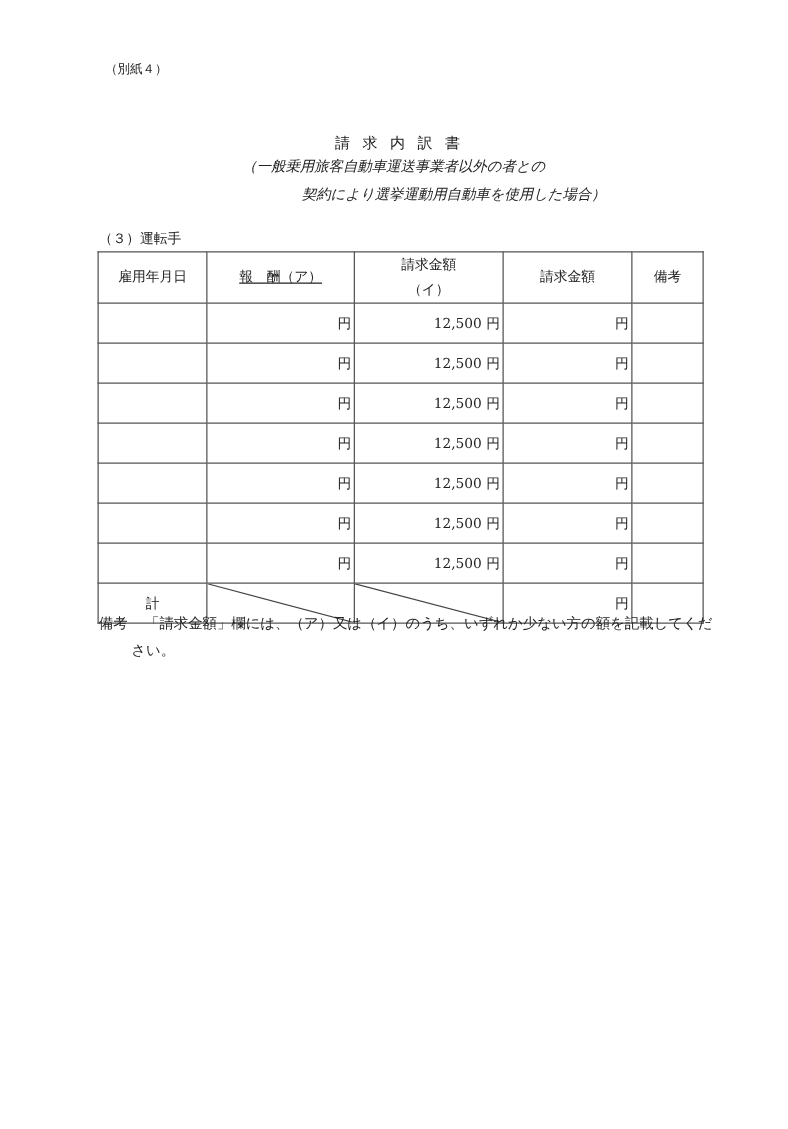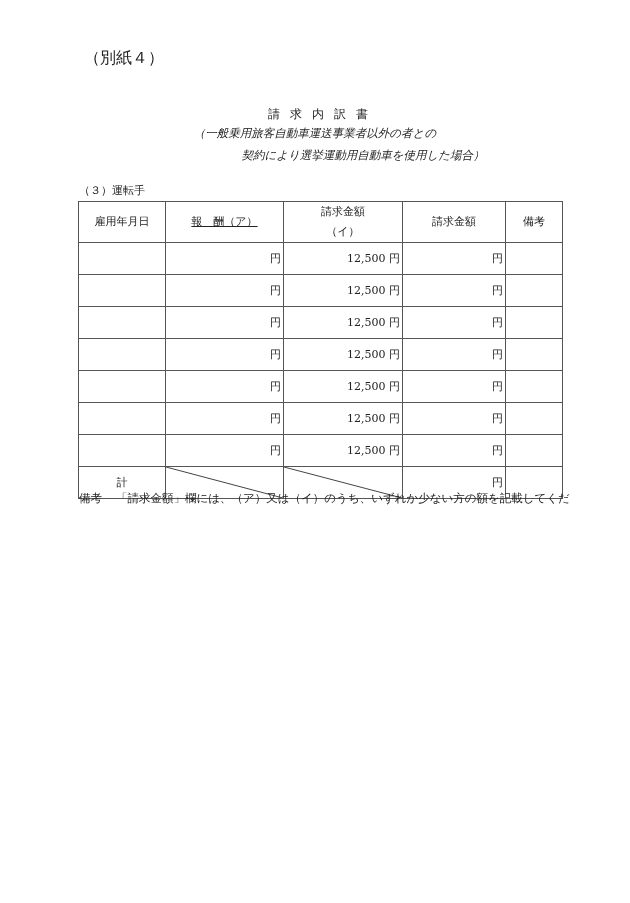--- a/index.html
+++ b/index.html
@@ -1,19 +1,19 @@
 <!DOCTYPE html>
 <html><head>
 <meta charset="utf-8">
 <style>
   html, body { margin: 0; padding: 0; background: #ffffff; }
   body { width: 630px; height: 903px; position: relative; overflow: hidden;
          font-family: "DejaVu Serif", "Liberation Serif", serif; color: #222; }
   .abs { position: absolute; }
-  .annex { left: 84px; top: 48px; font-size: 16px; }
+  .annex { left: 84px; top: 48px; font-size: 10px; }
   .title { left: 0; width: 630px; text-align: center; top: 106px; font-size: 12px; letter-spacing: 10px; padding-left: 16px; box-sizing: border-box; }
   .subtitle { left: 0; width: 630px; text-align: center; font-size: 11.5px; font-style: italic; }
   .sub1 { top: 126px; }
   .sub2 { top: 148px; margin-left: 48px; }
   .section { left: 79px; top: 183px; font-size: 11px; }
   table.claim { position: absolute; left: 78px; top: 201px; border-collapse: collapse;
                 font-size: 11px; }
   table.claim td, table.claim th { border: 1px solid #555; padding: 0; font-weight: normal; }
   table.claim th { height: 39px; text-align: center; vertical-align: middle; line-height: 20px; }
   table.claim td { height: 31px; }
@@ -111,13 +111,14 @@
           </svg>
       </td>
       <td class="yen">円</td>
       <td></td>
     </tr>
   </tbody>
 </table>
 
 <div class="abs note">
   <span class="label">備考</span><span>「請求金額」欄には、（ア）又は（イ）のうち、いずれか少ない方の額を記載してくだ</span>
+  <span class="cont">さい。</span>
 </div>
 
 </body></html>

